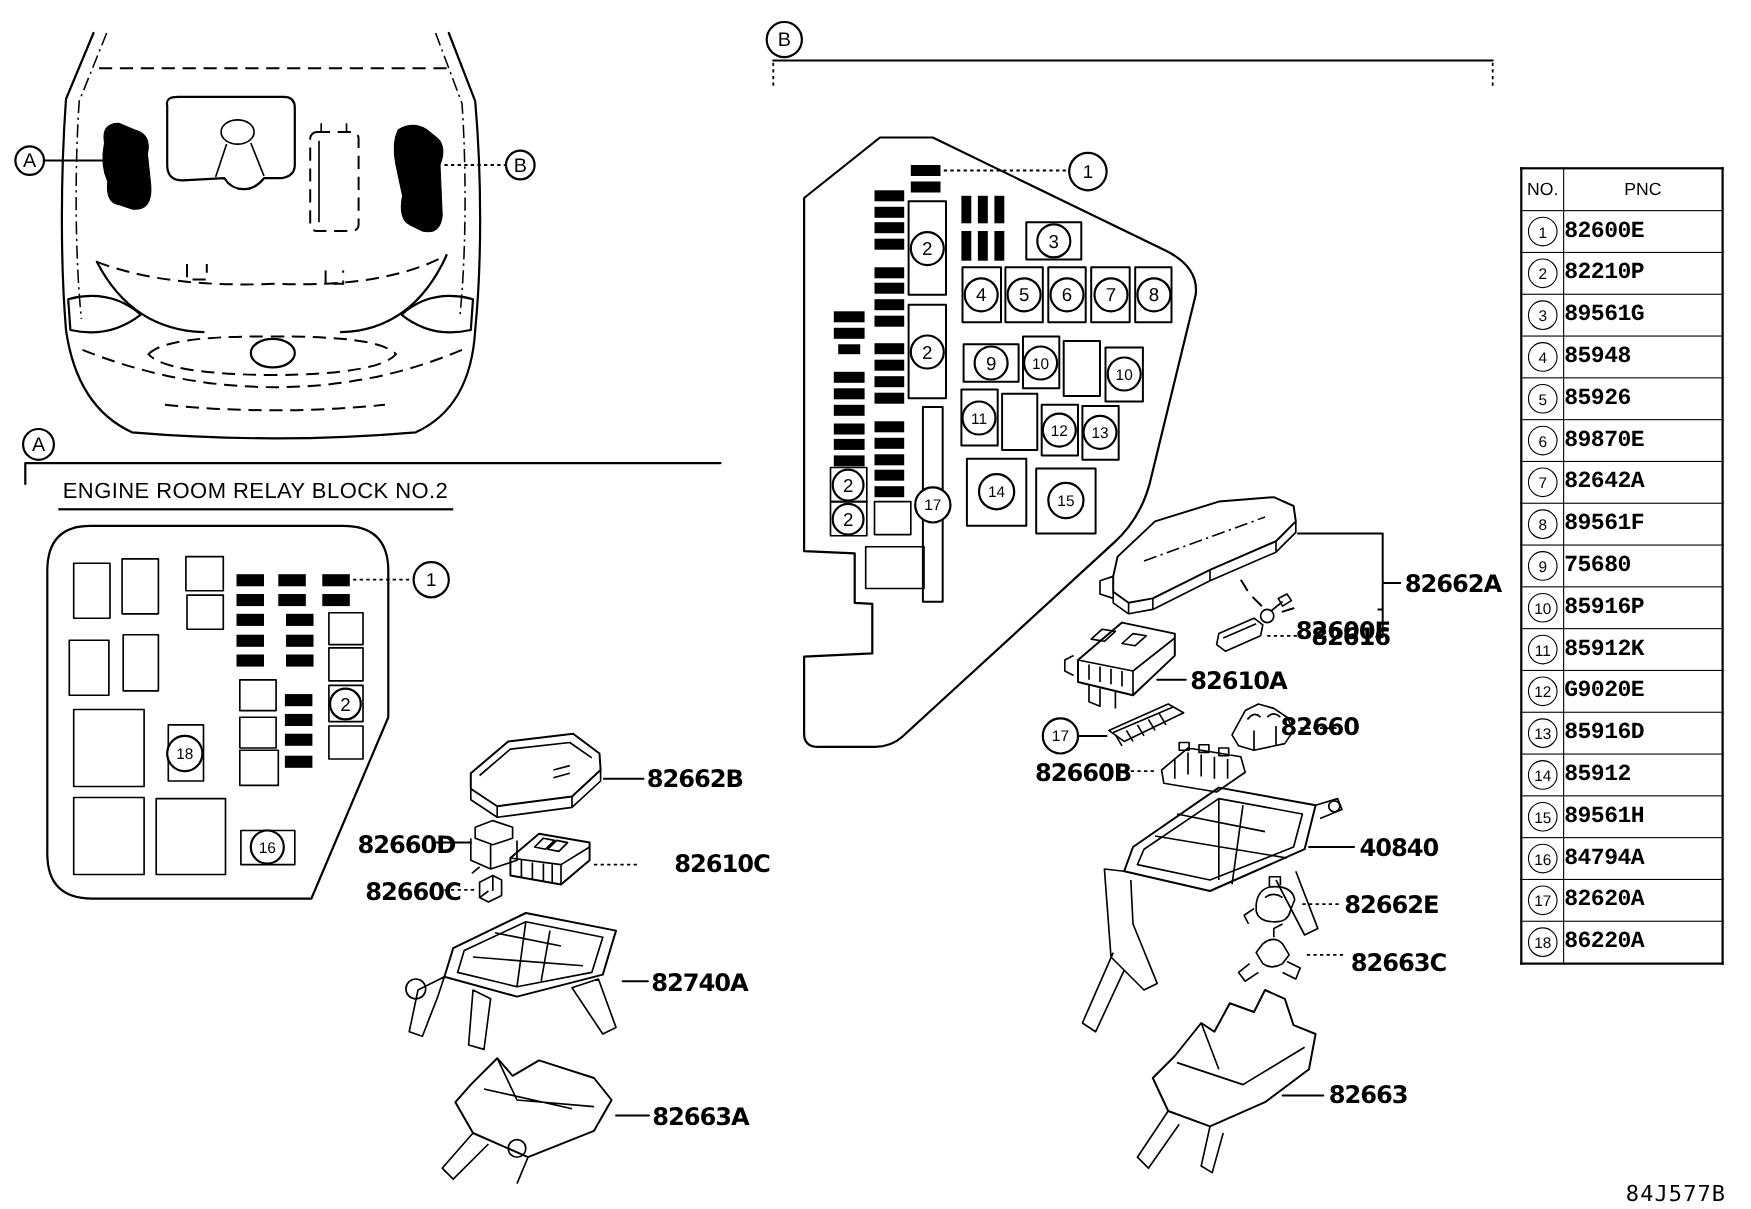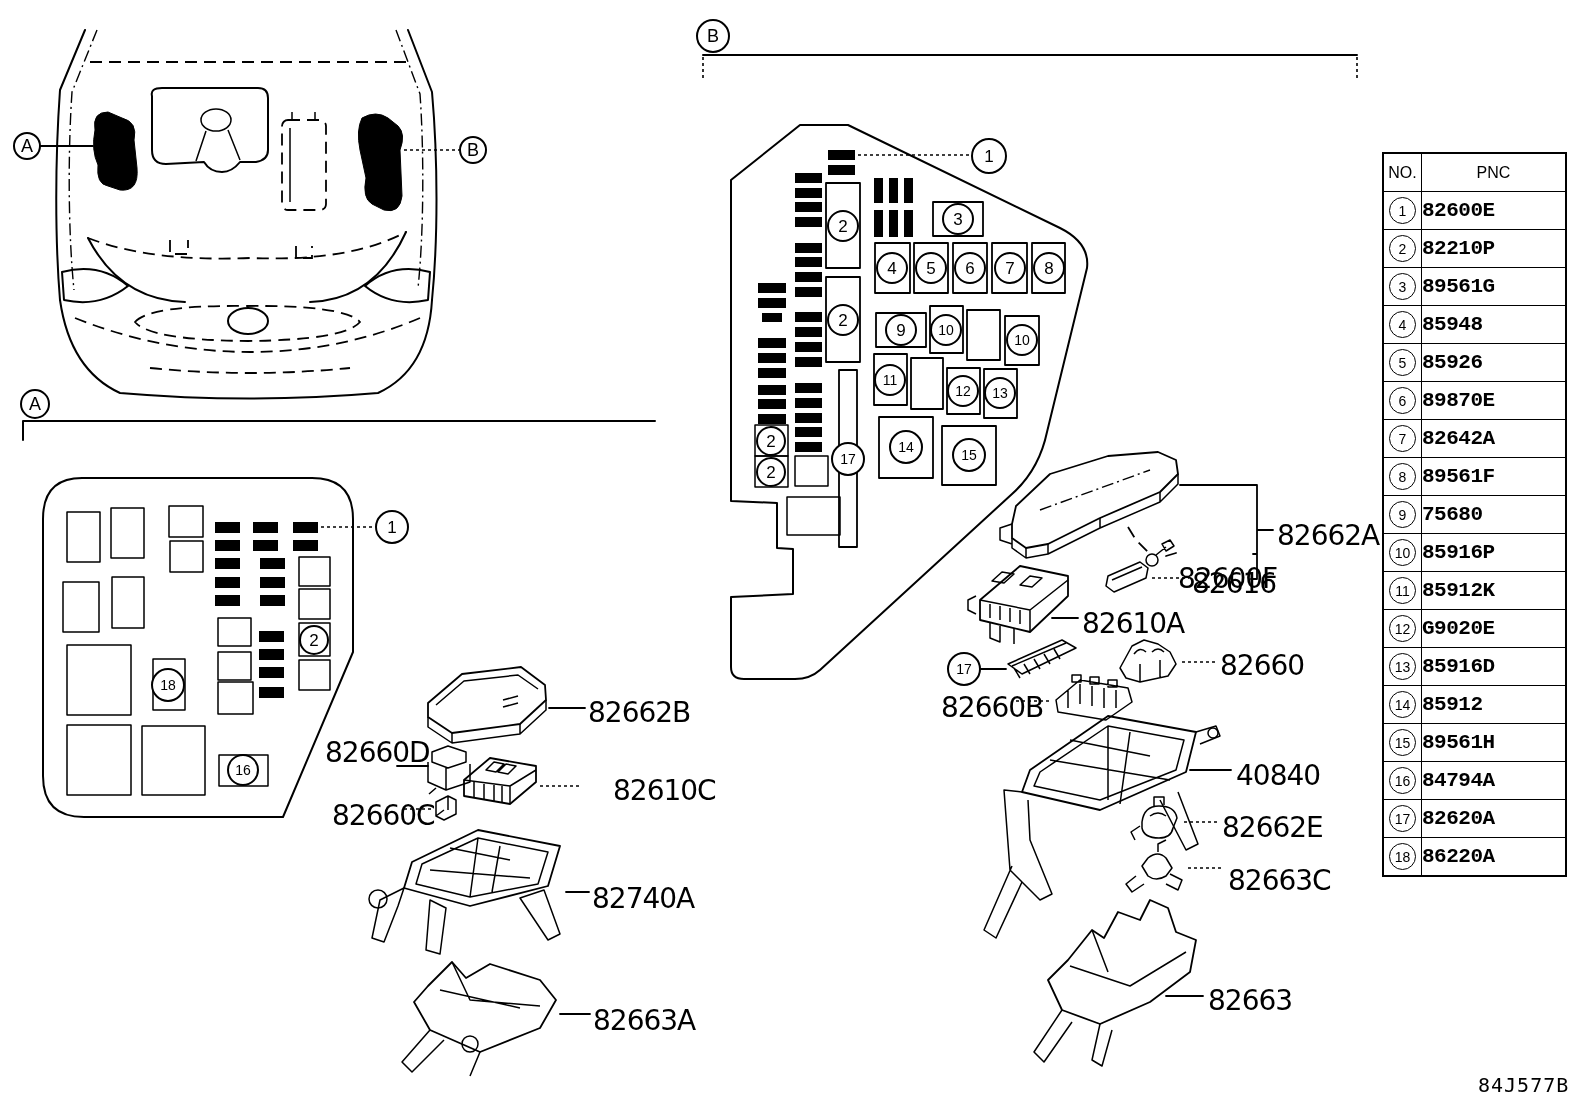--- a/index.html
+++ b/index.html
@@ -3,22 +3,22 @@
 <meta charset="utf-8">
 <style>
   html,body{margin:0;padding:0;background:#fff}
   .page{position:relative;width:1592px;height:1099px;background:#fff;overflow:hidden;
         font-family:"Liberation Sans",sans-serif;color:#000}
   svg.art{position:absolute;left:0;top:0;z-index:0}
   
   .stitle{position:absolute;z-index:2;font-size:20px;letter-spacing:.4px;white-space:nowrap;
           padding:0 4px 3px 4px;border-bottom:2px solid #000}
   
-  .plabel{position:absolute;z-index:2;font-family:"DejaVu Sans",sans-serif;font-weight:normal;
-          font-size:28px;letter-spacing:-1px;white-space:nowrap}
+  .plabel{position:absolute;z-index:2;font-family:"DejaVu Sans",sans-serif;font-weight:bold;
+          font-size:22px;letter-spacing:-1px;white-space:nowrap}
   .code{position:absolute;z-index:2;left:1478px;top:1073px;font-family:"DejaVu Sans Mono",monospace;
         font-size:20px;letter-spacing:1px}
   
   .ptable{position:absolute;z-index:2;left:1382px;top:152px;border-collapse:collapse;
           table-layout:fixed;background:#fff}
   .ptable th,.ptable td{border:1.5px solid #000;height:37px;padding:0}
   .ptable{border:2.5px solid #000}
   .ptable th{font-weight:normal;font-size:16px}
   .no-col{width:37px}
   .pnc-col{width:143px}
@@ -373,33 +373,34 @@
     </g>
 
     <g>
       <path class="tb" d="M1068,960 L1092,930 L1104,938 L1118,912 L1140,920 L1150,900 L1168,908 L1176,932 L1196,940 L1190,972 L1150,1002 L1100,1024 L1062,1010 L1048,980 Z"></path>
       <path class="tn" d="M1070,966 L1130,986 L1186,952 M1092,930 L1108,972 M1062,1010 L1034,1052 L1044,1062 L1072,1022 M1100,1024 L1092,1060 L1102,1066 L1112,1030"></path>
       <path class="ld" d="M1166,996 H1203"></path>
     </g>
   </g>
 </svg>
 
+<div class="stitle" style="left:53px;top:436px">ENGINE ROOM RELAY BLOCK NO.2</div>
 
 <div class="plabel" style="left:588px;top:696px">82662B</div>
-<div class="plabel" style="left:325px;top:736px">82660D</div>
+<div class="plabel" style="left:325px;top:756px">82660D</div>
 <div class="plabel" style="left:613px;top:774px">82610C</div>
 <div class="plabel" style="left:332px;top:799px">82660C</div>
 <div class="plabel" style="left:592px;top:882px">82740A</div>
 <div class="plabel" style="left:593px;top:1004px">82663A</div>
 
 <div class="plabel" style="left:1277px;top:519px">82662A</div>
 <div class="plabel" style="left:1178px;top:562px">82600F</div>
 <div class="plabel" style="left:1192px;top:567px">82616</div>
 <div class="plabel" style="left:1082px;top:607px">82610A</div>
-<div class="plabel" style="left:1220px;top:649px">82660</div>
+<div class="plabel" style="left:1164px;top:649px">82660</div>
 <div class="plabel" style="left:941px;top:691px">82660B</div>
 <div class="plabel" style="left:1236px;top:759px">40840</div>
 <div class="plabel" style="left:1222px;top:811px">82662E</div>
 <div class="plabel" style="left:1228px;top:864px">82663C</div>
 <div class="plabel" style="left:1208px;top:984px">82663</div>
 
 <div class="code">84J577B</div>
 
 <table class="ptable">
   <thead>

